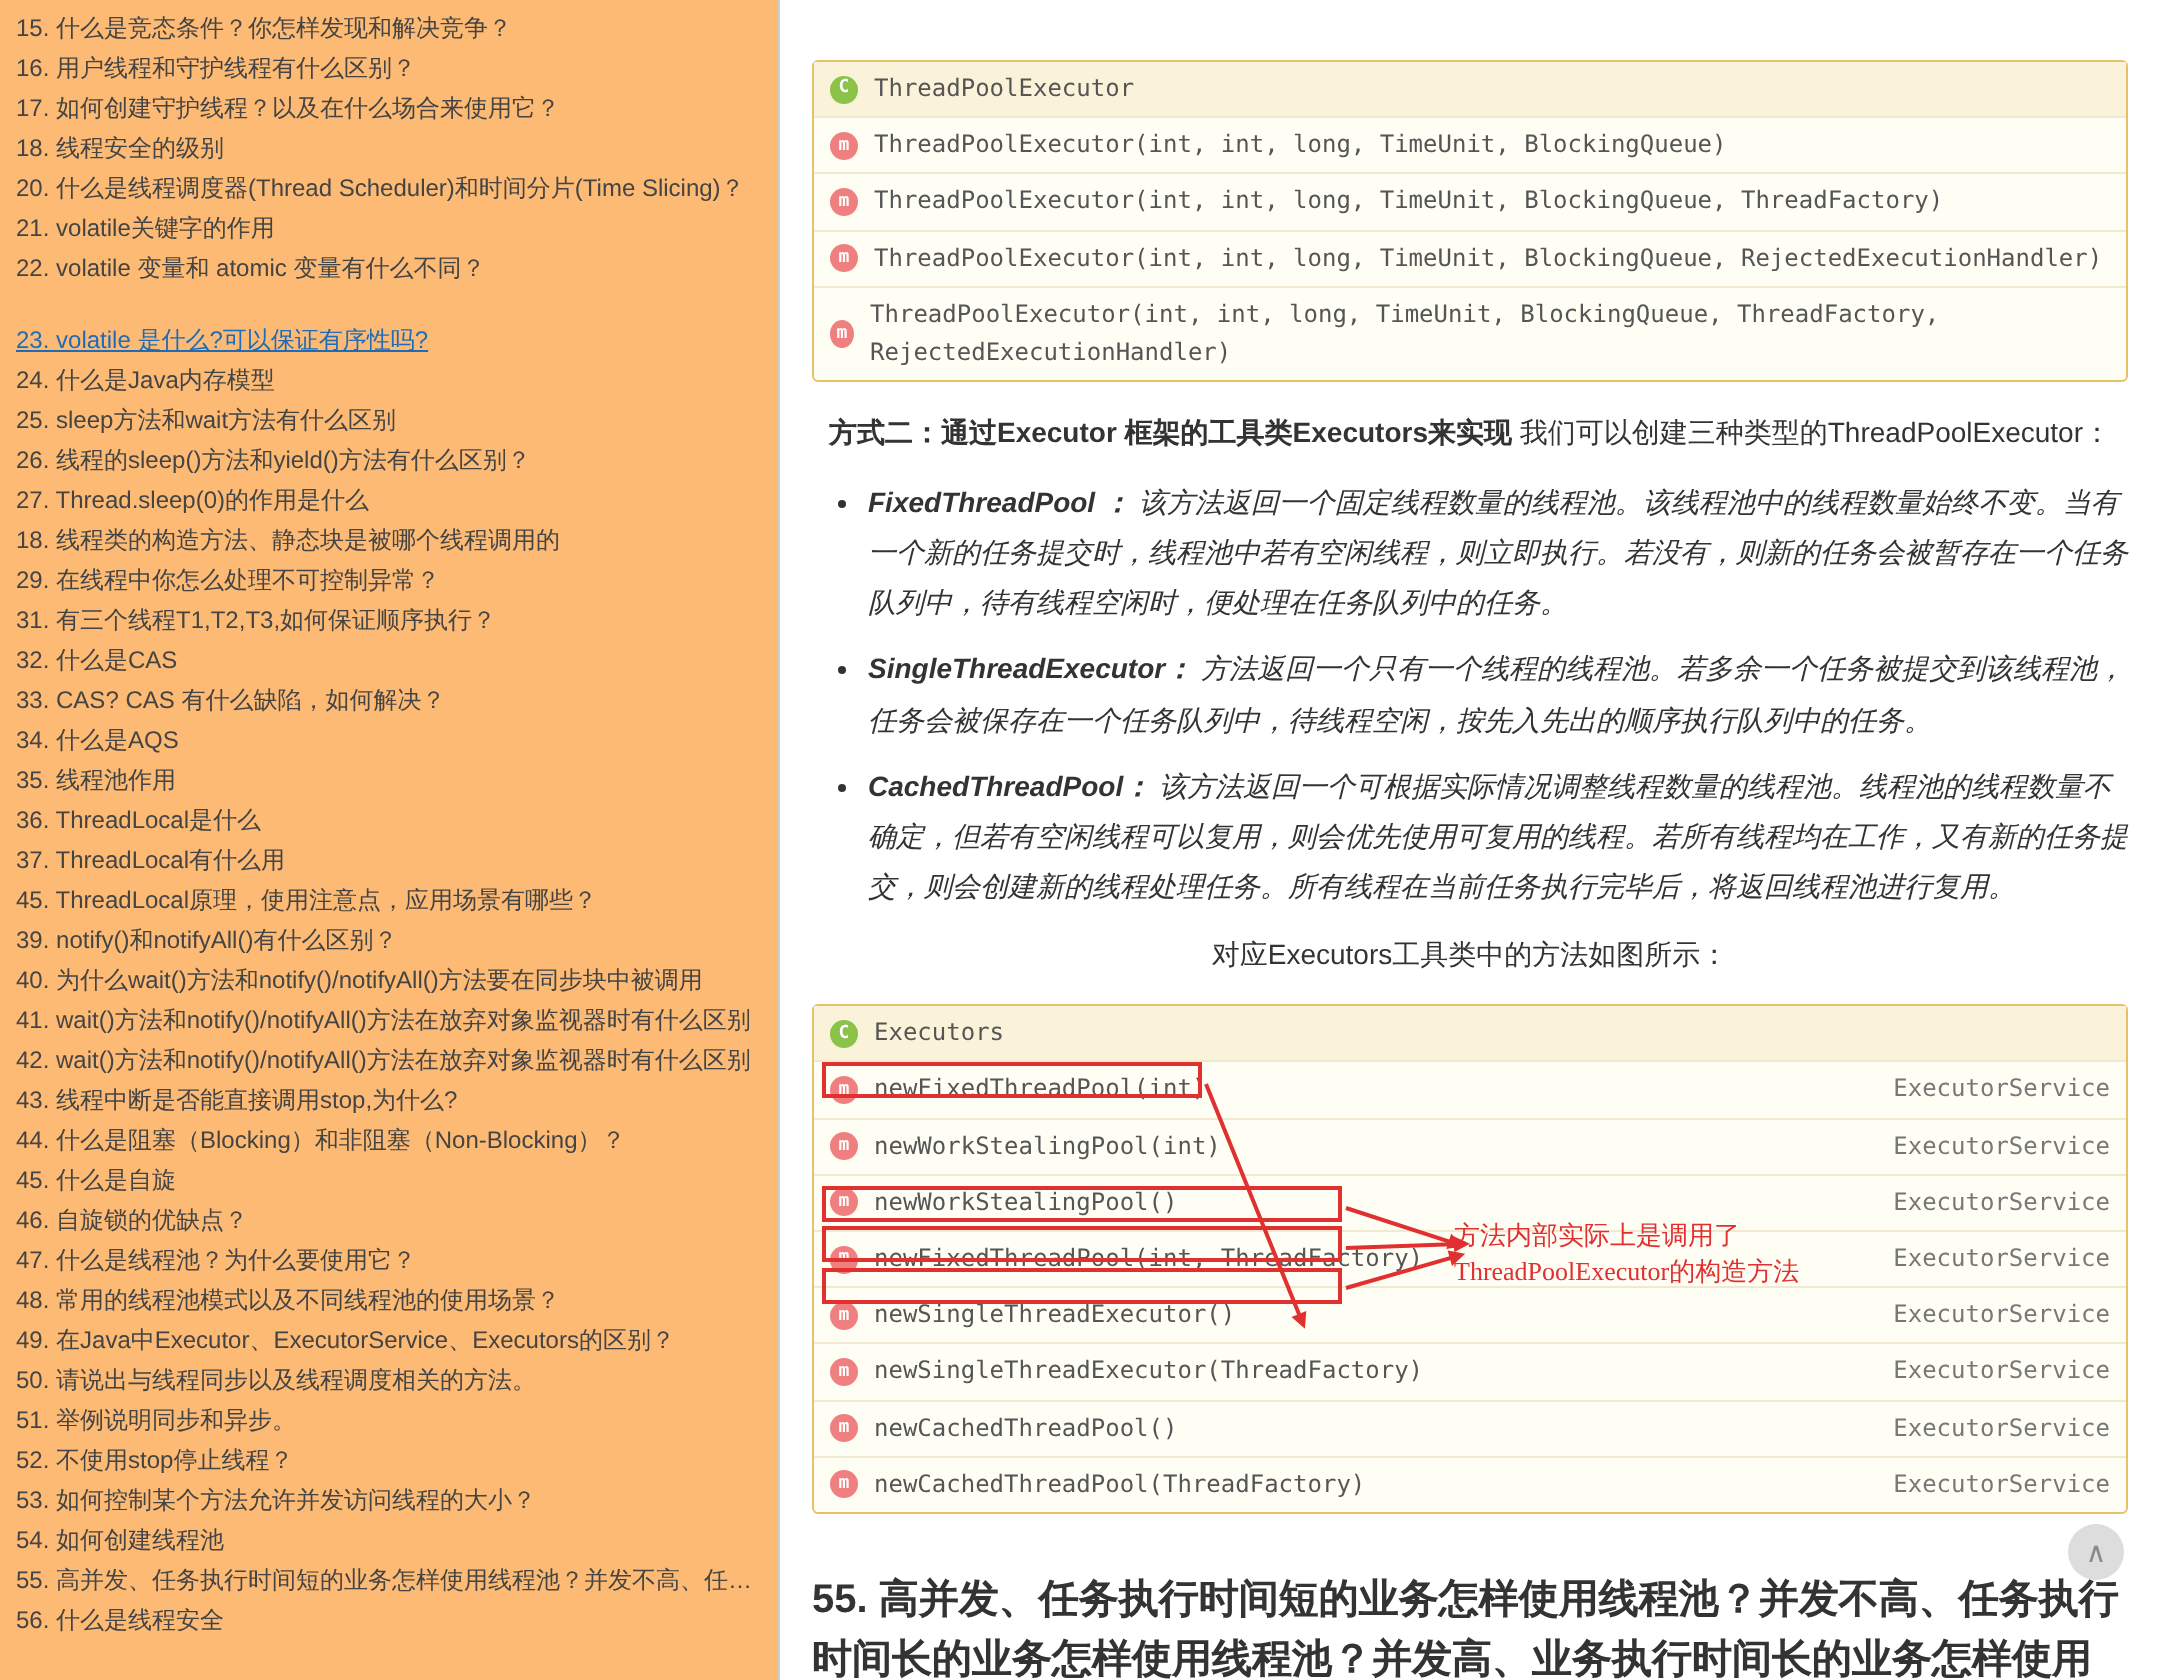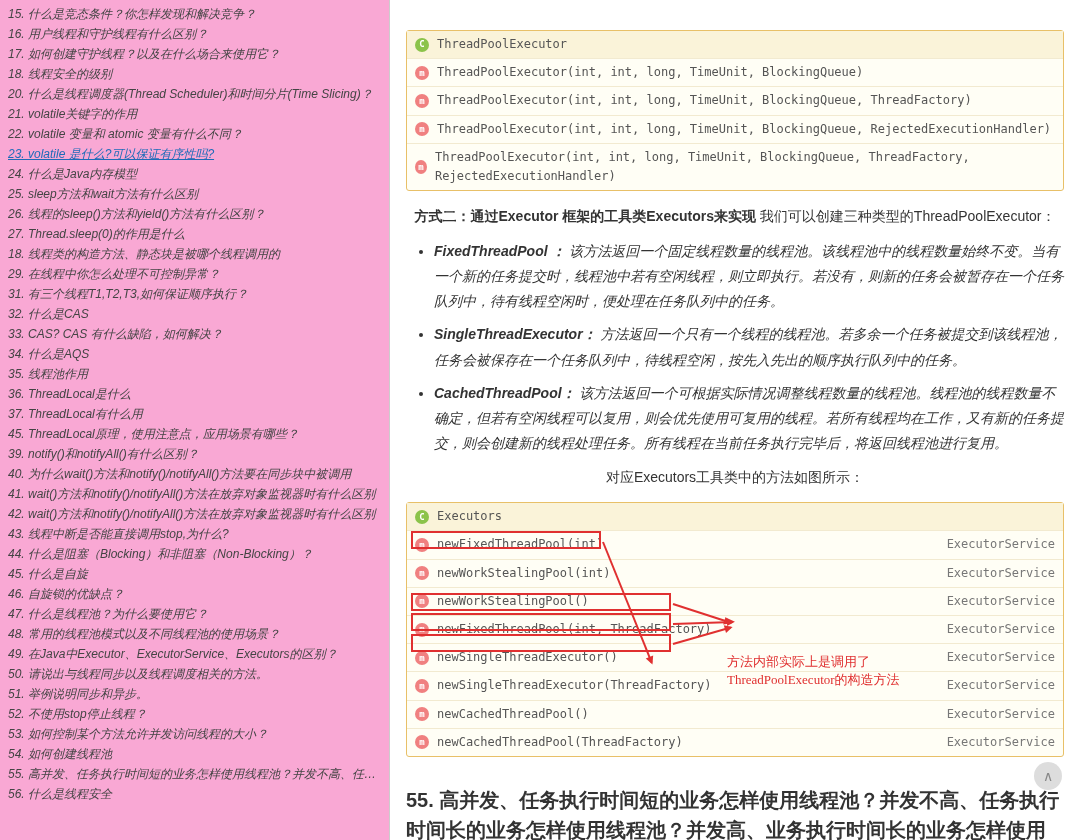--- a/index.html
+++ b/index.html
@@ -1,22 +1,22 @@
 <!DOCTYPE html>
 <html><head>
 <meta charset="utf-8">
 <style>
 * { margin: 0; padding: 0; box-sizing: border-box; }
 body { font-family: "Microsoft YaHei", Arial, sans-serif; font-size: 12px; color: #333; display: flex; height: 840px; width: 1080px; overflow: hidden; background: #fff; }
-.left-panel { width: 390px; border-right: 1px solid #ccc; overflow-y: scroll; padding: 4px 8px; background: #f9a8d4; position: relative; font-style: italic; }
+.left-panel { width: 390px; border-right: 1px solid #ccc; overflow-y: scroll; padding: 4px 8px; background: #fdba74; position: relative; }
 .left-panel::-webkit-scrollbar { width: 14px; }
 .left-panel::-webkit-scrollbar-track { background: #f1f1f1; }
 .left-panel::-webkit-scrollbar-thumb { background: #c1c1c1; border-radius: 3px; }
 .nav-item { color: #444; padding: 1.5px 0; cursor: pointer; white-space: nowrap; overflow: hidden; text-overflow: ellipsis; }
-.nav-item.active { color: #1e6bb8; text-decoration: underline; }
+.nav-item.active { color: #1e6bb8; text-decoration: underline; margin-top: 16px; }
 .right-panel { flex: 1; padding: 10px 16px; overflow-y: auto; background: #fff; font-size: 14px; line-height: 1.6; position: relative; }
 .code-table { border: 1px solid #e8c068; border-radius: 3px; background: #fffef5; margin: 20px 0 14px 0; font-family: Consolas, monospace; font-size: 12px; }
 .code-row { display: flex; align-items: center; padding: 4px 8px; border-bottom: 1px solid #f2ead0; }
 .code-row:last-child { border-bottom: none; }
 .code-row.header { background: #faf3d9; }
 .icon-c { width: 14px; height: 14px; border-radius: 50%; background: #8bc34a; color: #fff; font-size: 9px; display: flex; align-items: center; justify-content: center; margin-right: 8px; font-weight: bold; }
 .icon-m { width: 14px; height: 14px; border-radius: 50%; background: #f08080; color: #fff; font-size: 9px; display: flex; align-items: center; justify-content: center; margin-right: 8px; font-weight: bold; }
 .code-text { color: #555; }
 .code-ret { margin-left: auto; color: #777; text-align: right; }
 .section-text { margin: 10px 0; line-height: 1.7; text-align: center; }
@@ -30,21 +30,21 @@
 .box1 { left: 4px; top: 28px; width: 190px; height: 18px; }
 .box2 { left: 4px; top: 90px; width: 260px; height: 18px; }
 .box3 { left: 4px; top: 110px; width: 260px; height: 18px; }
 .box4 { left: 4px; top: 131px; width: 260px; height: 18px; }
 .arrow-line { position: absolute; background: #e03030; height: 2px; pointer-events: none; }
 .arrow-line.a1 { left: 196px; top: 38px; width: 130px; transform: rotate(68deg); transform-origin: left center; }
 .arrow-line.a2 { left: 266px; top: 100px; width: 60px; transform: rotate(18deg); transform-origin: left center; }
 .arrow-line.a3 { left: 266px; top: 120px; width: 60px; transform: rotate(-2deg); transform-origin: left center; }
 .arrow-line.a4 { left: 266px; top: 140px; width: 60px; transform: rotate(-16deg); transform-origin: left center; }
 .arrow-line::after { content: ""; position: absolute; right: -2px; top: -3px; border-left: 8px solid #e03030; border-top: 4px solid transparent; border-bottom: 4px solid transparent; }
-.red-note { position: absolute; left: 320px; top: 106px; color: #e03030; font-size: 13px; font-family: "Microsoft YaHei"; line-height: 1.4; margin-top: 44px; }
+.red-note { position: absolute; left: 320px; top: 106px; color: #e03030; font-size: 13px; font-family: "Microsoft YaHei"; line-height: 1.4; }
 h2 { font-size: 20px; font-weight: bold; margin: 18px 0 14px 0; line-height: 1.5; }
 .scroll-top { position: absolute; right: 18px; bottom: 50px; width: 28px; height: 28px; border-radius: 50%; background: #ddd; display: flex; align-items: center; justify-content: center; color: #888; font-size: 14px; cursor: pointer; }
 </style>
 </head>
 <body>
 
 <div class="left-panel">
   <div id="nav-list">
       <div class="nav-item">15. 什么是竞态条件？你怎样发现和解决竞争？</div>
       <div class="nav-item">16. 用户线程和守护线程有什么区别？</div>

